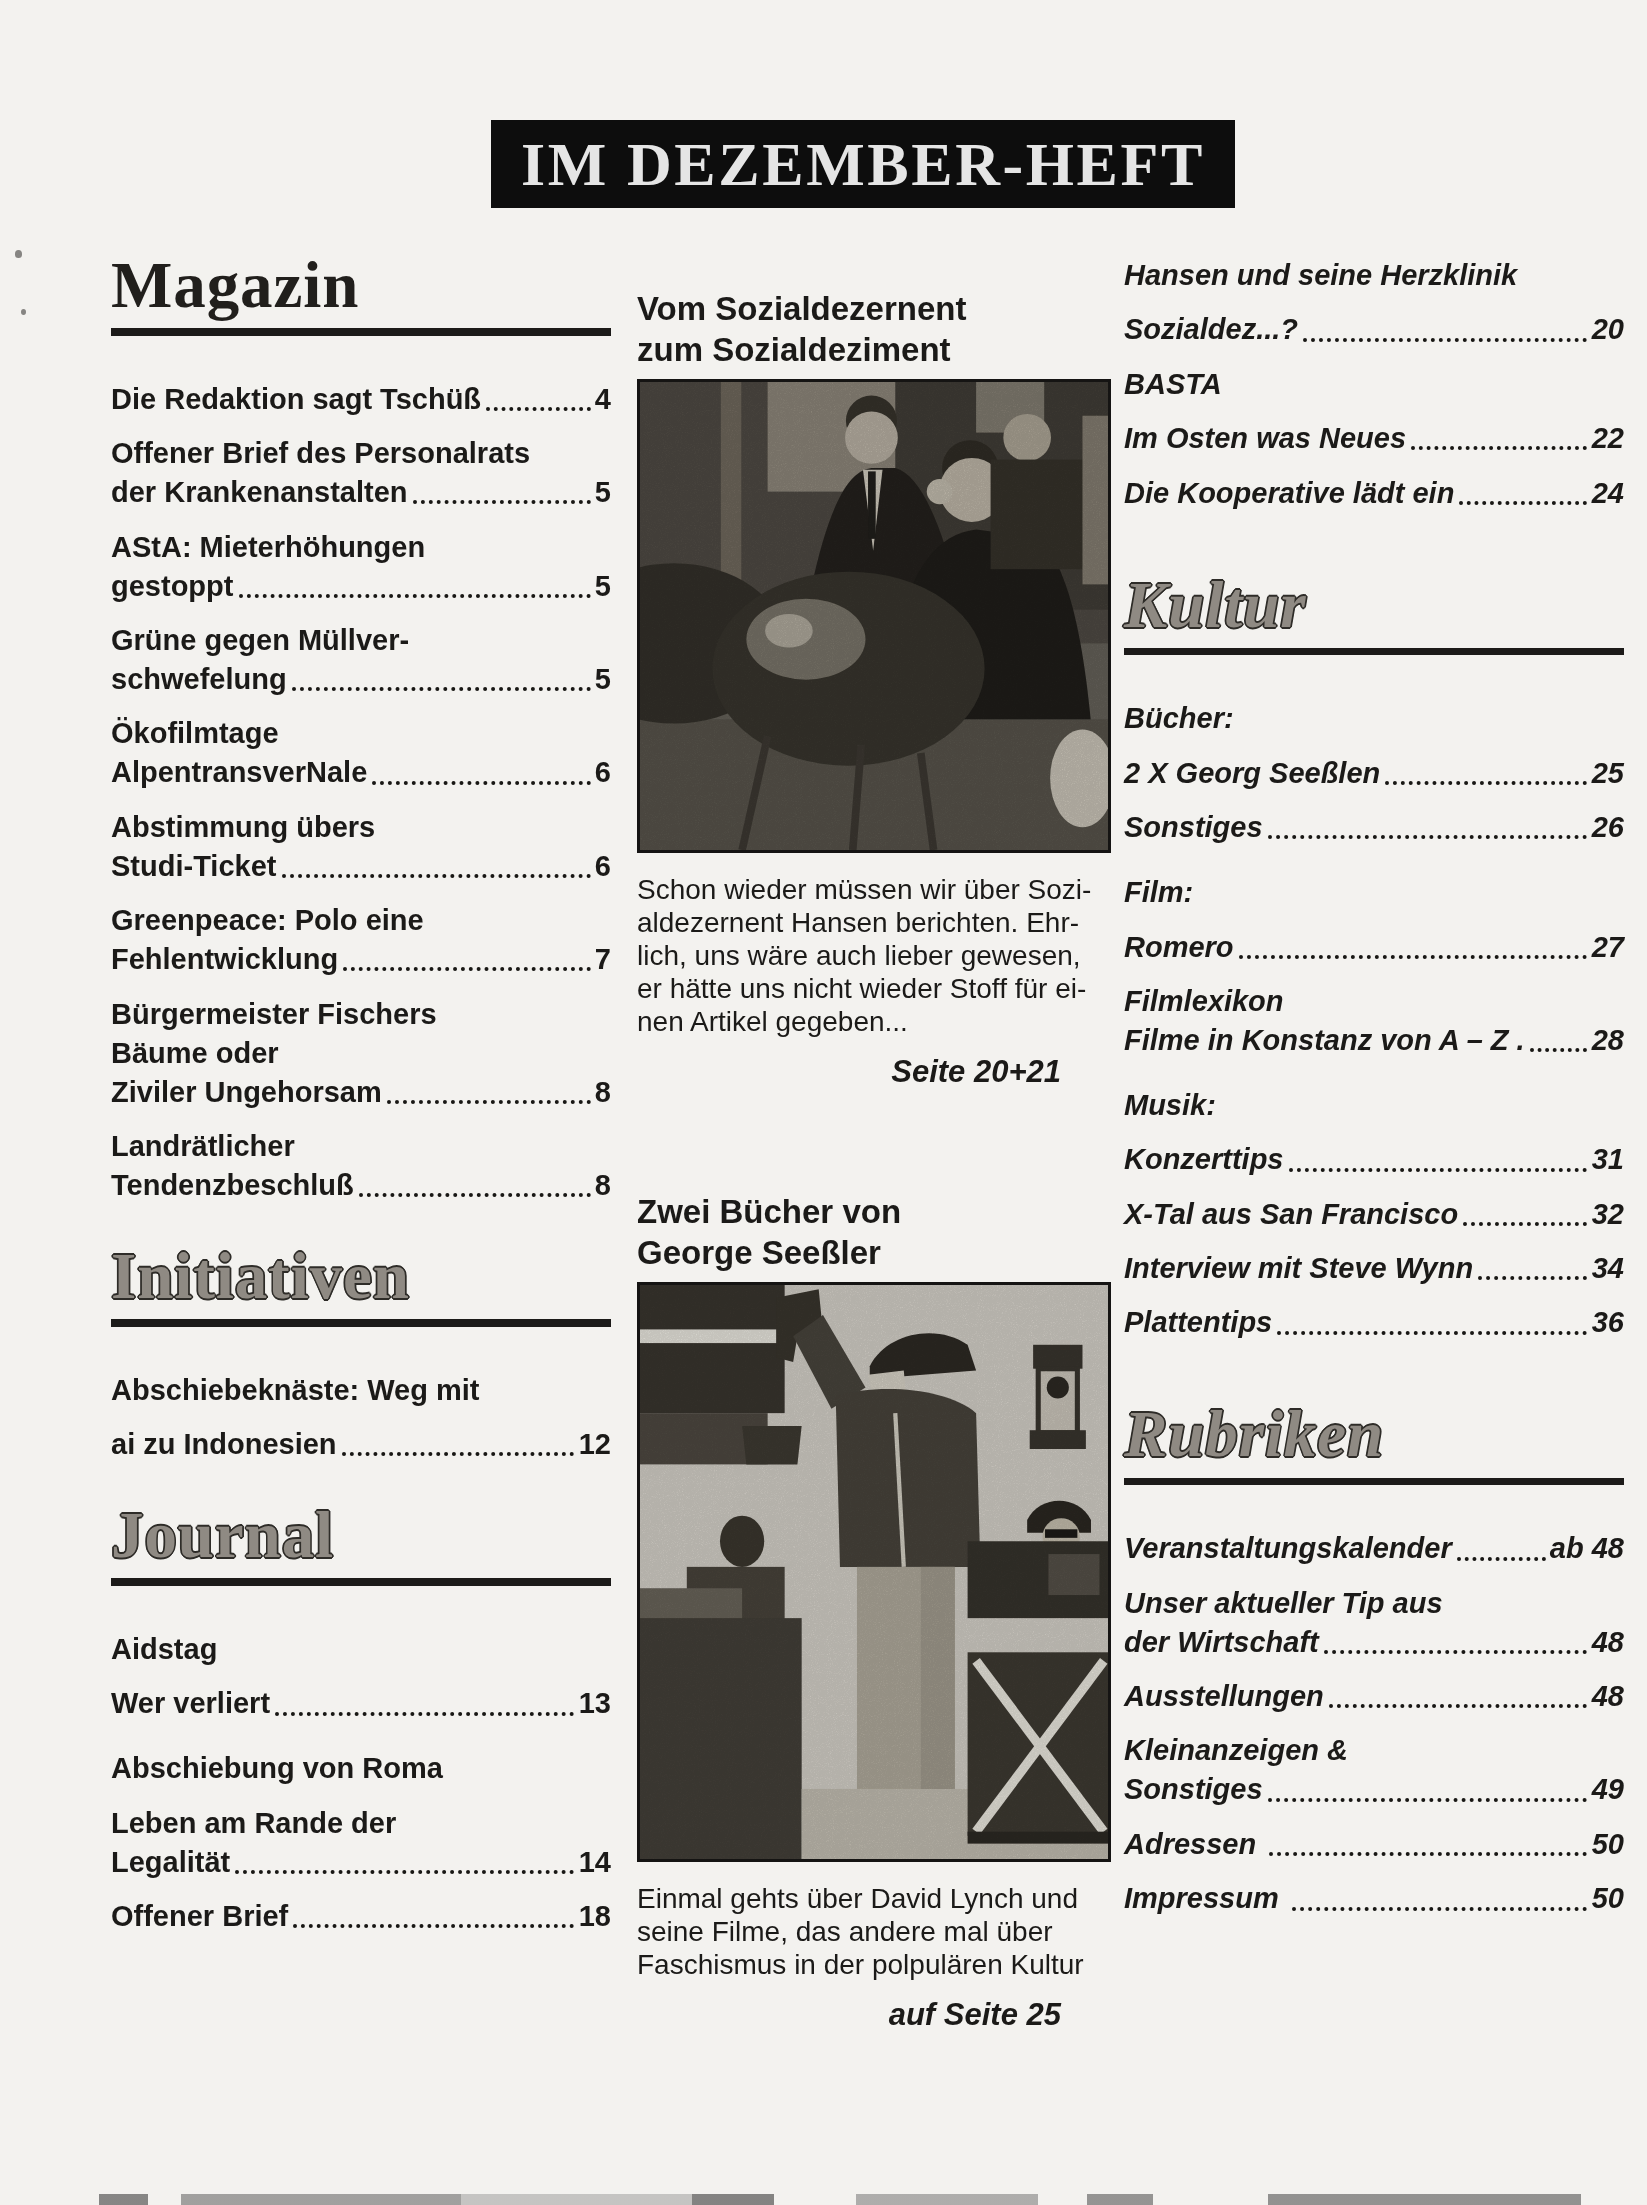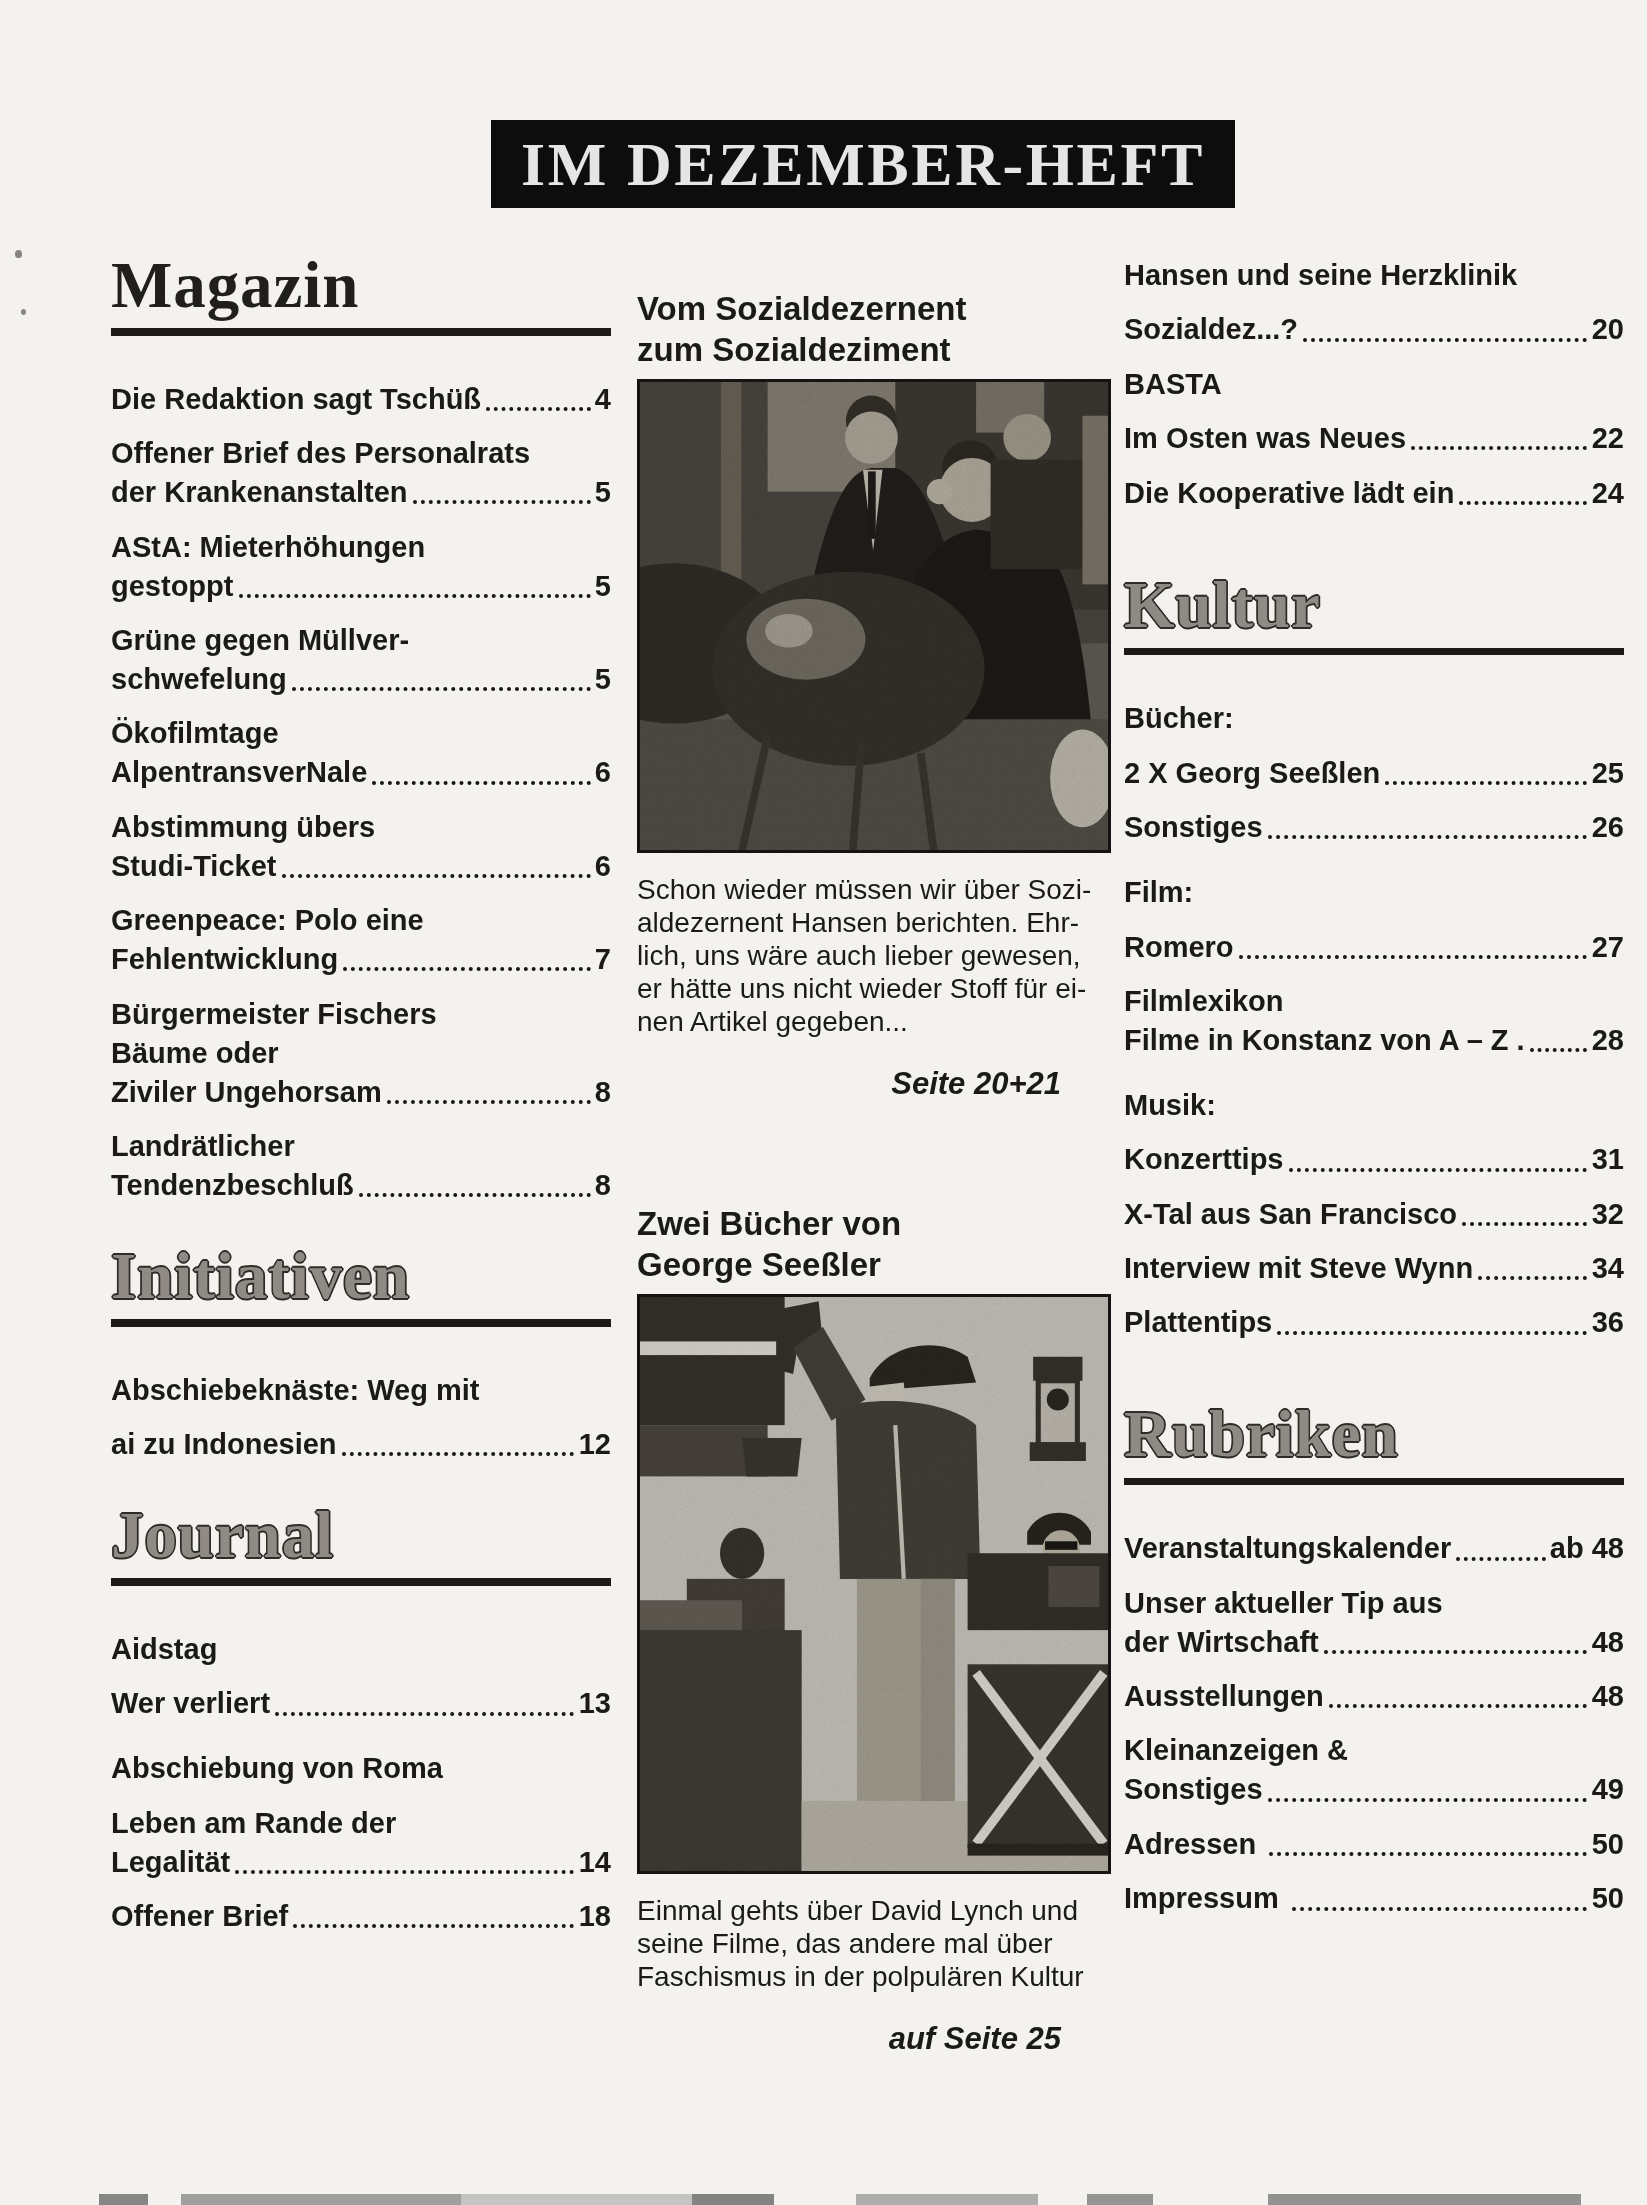--- a/index.html
+++ b/index.html
@@ -13,21 +13,21 @@
     position:absolute; left:491px; top:120px; width:744px; height:88px;
     background:#0d0d0d; color:#e5e5e5;
     display:flex; align-items:center; justify-content:center;
     font-family:"Liberation Serif", serif; font-weight:bold;
     font-size:62px; letter-spacing:2.6px; white-space:nowrap;
   }
   
   .col { position:absolute; }
   .col-left  { left:111px;  top:248px; width:500px; }
   .col-mid   { left:637px;  top:288px; width:474px; }
-  .col-right { left:1124px; top:256px; width:500px; }
+  .col-right { left:1124px; top:256px; width:500px;font-style:italic; }
 
   
   .sec + .sec { margin-top:34px; }
   .col-right .sec + .sec { margin-top:55px; }
   .col-right .sec-rubriken { margin-top:96px; }
   .sec-head { margin-bottom:44px; }
   .sec-head h2 {
     margin:0; font-family:"Liberation Serif", serif; font-weight:bold;
     font-size:65px; line-height:75px; letter-spacing:0.9px;
     color:#8f8a83;
@@ -49,21 +49,21 @@
   .entries > .entry.label:first-child { margin-top:12px; }
   .sec.no-head .entry.label { margin-top:0; }
 
   
   .feature-h { margin:0 0 8.5px 0; font-size:33px; line-height:41px; font-weight:bold; white-space:pre-line; }
   .photo { border:3.4px solid #151413; background:#6b675f; }
   .photo svg { display:block; width:100%; height:100%; }
   .photo-1 { height:468px; }
   .photo-2 { height:574px; }
   .feature-body { margin-top:20.5px; font-size:28px; line-height:33px; font-weight:normal; white-space:pre-line; }
-  .page-ref { margin-top:28px; padding-right:50px; text-align:right; font-size:31px; font-weight:bold; font-style:italic; }
+  .page-ref { margin-top:16px; padding-right:50px; text-align:right; font-size:31px; font-weight:bold; font-style:italic; }
   .feature-2 { margin-top:101px; }
 
   
   .speck { position:absolute; background:#4b4a47; border-radius:50%; opacity:.65; }
   .speck-1 { left:15.4px; top:250px; width:6.8px; height:7.7px; }
   .speck-2 { left:20.5px; top:309px; width:5.1px; height:6px; }
   .scan-edge {
     position:absolute; left:0; bottom:0; width:100%; height:11px;
     background:linear-gradient(90deg,
       rgba(0,0,0,0) 0 6%, rgba(45,45,45,.55) 6% 9%,

